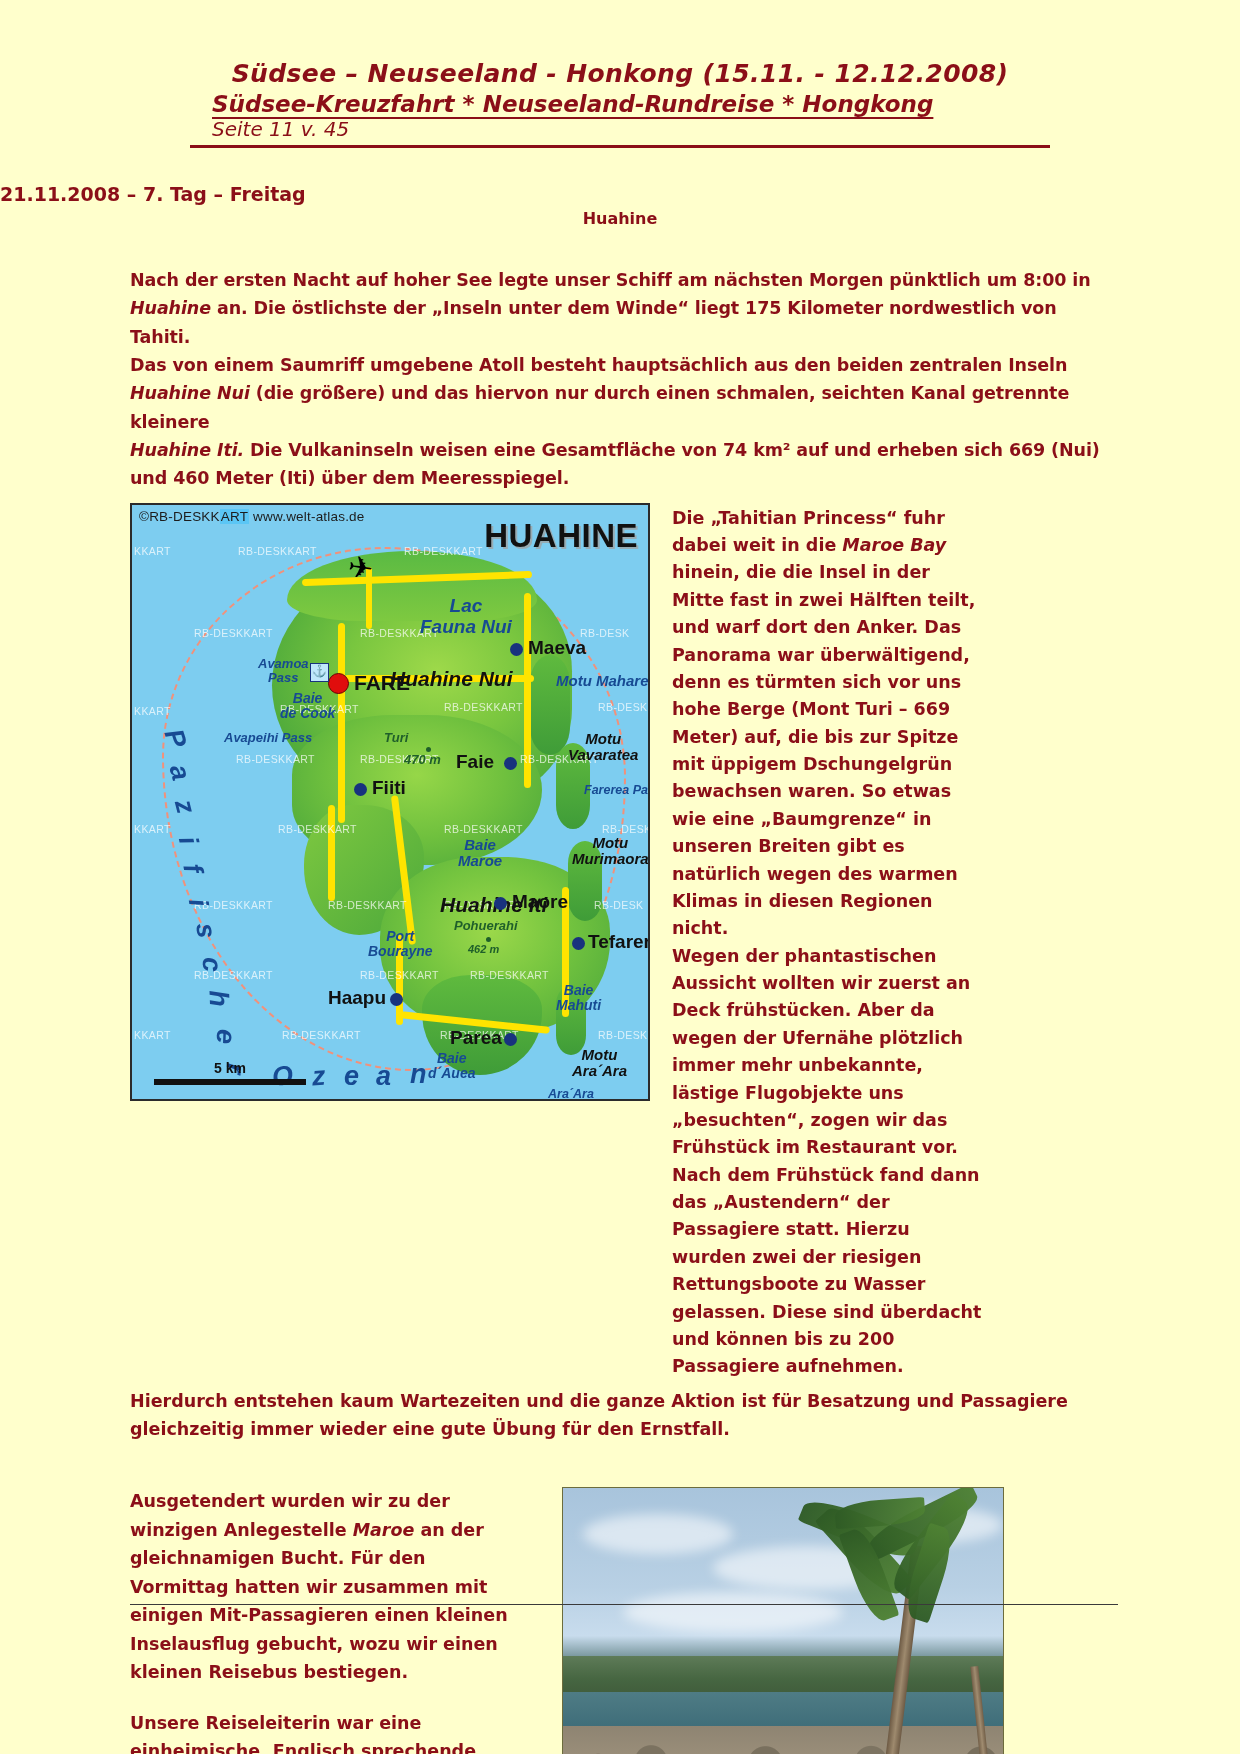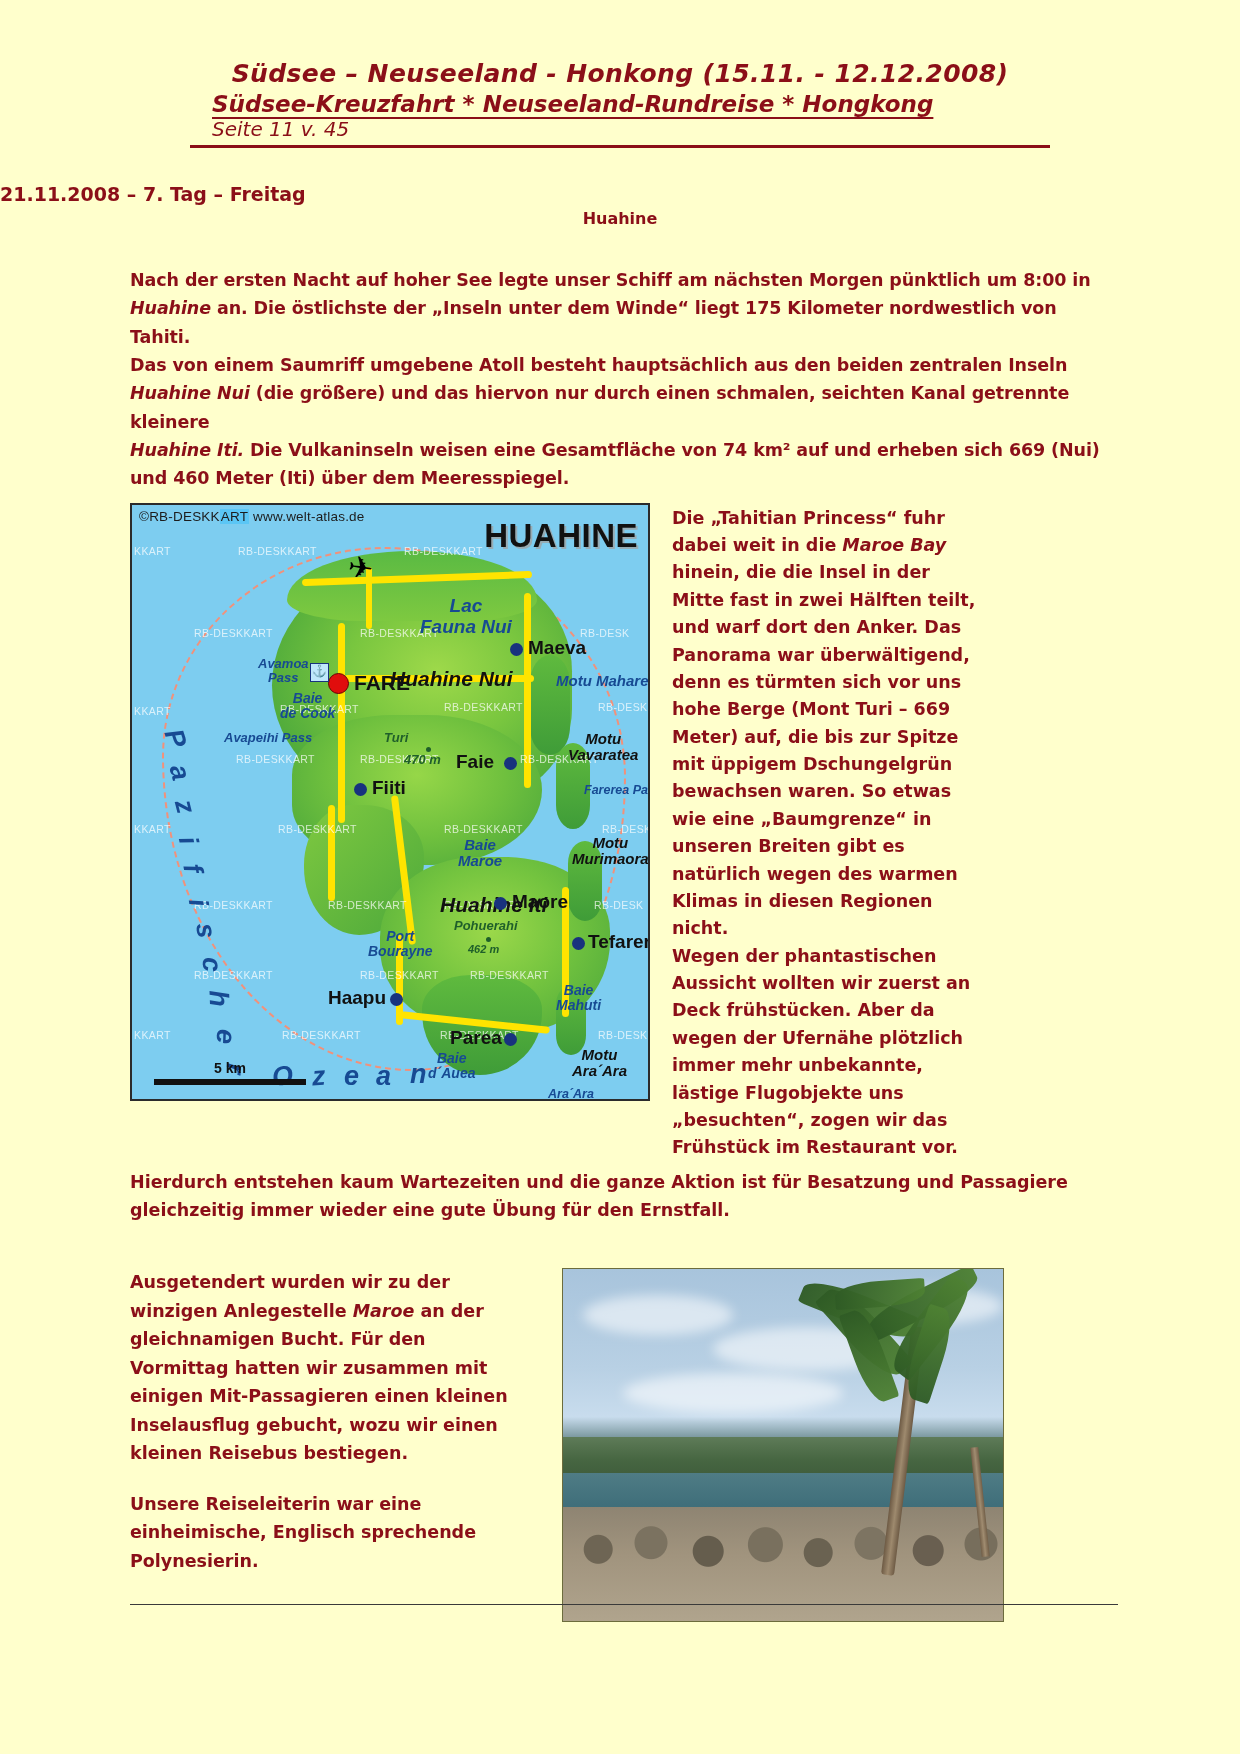--- a/index.html
+++ b/index.html
@@ -587,20 +587,21 @@
         <div>5 km</div>
         <div class="bar"></div>
       </div>
     </div>
 
     <div class="rightcol">
       <span>Die „Tahitian Princess“ fuhr dabei weit in die </span><span class="it">Maroe Bay</span><span> hinein, die die Insel in der Mitte fast in zwei Hälften teilt, und warf dort den Anker. Das Panorama war überwältigend, denn es türmten sich vor uns hohe Berge (Mont Turi – 669 Meter) auf, die bis zur Spitze mit üppigem Dschungelgrün bewachsen waren. So etwas wie eine „Baumgrenze“ in unseren Breiten gibt es natürlich wegen des warmen Klimas in diesen Regionen nicht.</span>
       <br>
       <span>Wegen der phantastischen Aussicht wollten wir zuerst an Deck frühstücken. Aber da wegen der Ufernähe plötzlich immer mehr unbekannte, lästige Flugobjekte uns „besuchten“, zogen wir das Frühstück im Restaurant vor.</span>
       <br>
+      <span>Nach dem Frühstück fand dann das „Austendern“ der Passagiere statt. Hierzu wurden zwei der riesigen Rettungsboote zu Wasser gelassen. Diese sind überdacht und können bis zu 200 Passagiere aufnehmen.</span>
     </div>
   </div>
 
   <div class="afterpara">
     <span>Hierdurch entstehen kaum Wartezeiten und die ganze Aktion ist für Besatzung und Passagiere</span>
     <br>
     <span>gleichzeitig immer wieder eine gute Übung für den Ernstfall.</span>
   </div>
 
   <div class="lowerrow">

